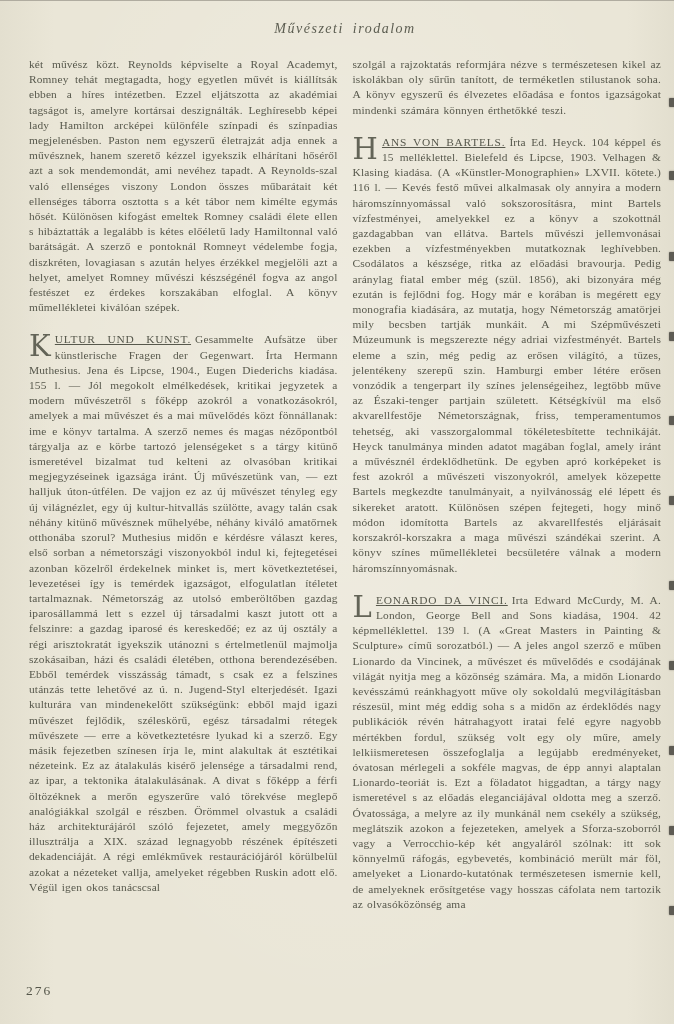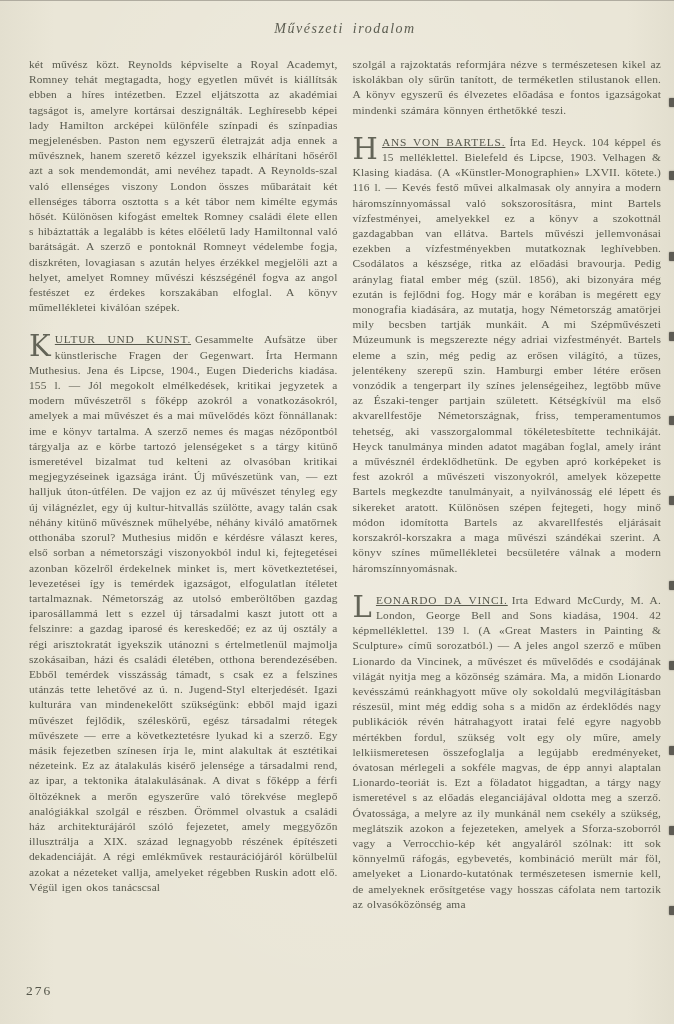--- a/index.html
+++ b/index.html
@@ -80,21 +80,21 @@
   <div class="running-head">Művészeti irodalom</div>
 
   <div class="columns">
 
     <div class="col">
       <p class="para"><span>két művész közt. Reynolds képviselte a Royal Academyt, Romney tehát megtagadta, hogy egyetlen művét is kiállítsák ebben a híres intézetben. Ezzel eljátszotta az akadémiai tagságot is, amelyre kortársai deszignálták. Leghíresebb képei lady Hamilton arcképei különféle színpadi és színpadias megjelenésben. Paston nem egyszerű életrajzát adja ennek a művésznek, hanem szerető kézzel igyekszik elhárítani hőséről azt a sok mendemondát, ami nevéhez tapadt. A Reynolds-szal való ellenséges viszony London összes műbarátait két ellenséges táborra osztotta s a két tábor nem kimélte egymás hősét. Különösen kifogást emeltek Romney családi élete ellen s hibáztatták a legalább is kétes előéletű lady Hamiltonnal való barátságát. A szerző e pontoknál Romneyt védelembe fogja, diszkréten, lovagiasan s azután helyes érzékkel megjelöli azt a helyet, amelyet Romney művészi készségénél fogva az angol festészet ez érdekes korszakában elfoglal. A könyv műmellékletei kiválóan szépek.</span></p>
       <p class="para section"><span class="dropcap">K</span><span class="sect-title">ULTUR UND KUNST.</span><span>Gesammelte Aufsätze über künstlerische Fragen der Gegenwart. Írta Hermann Muthesius. Jena és Lipcse, 1904., Eugen Diederichs kiadása. 155 l. — Jól megokolt elmélkedések, kritikai jegyzetek a modern művészetről s főképp azokról a vonatkozásokról, amelyek a mai művészet és a mai művelődés közt fönnállanak: ime e könyv tartalma. A szerző nemes és magas nézőpontból tárgyalja az e körbe tartozó jelenségeket s a tárgy kitünő ismeretével bizalmat tud kelteni az olvasóban kritikai megjegyzéseinek igazsága iránt. Új művészetünk van, — ezt halljuk úton-útfélen. De vajjon ez az új művészet tényleg egy új világnézlet, egy új kultur-hitvallás szülötte, avagy talán csak néhány kitünő művésznek műhelyébe, néhány kiváló amatőrnek otthonába szorul? Muthesius midőn e kérdésre választ keres, első sorban a németországi viszonyokból indul ki, fejtegetései azonban közelről érdekelnek minket is, mert következtetései, levezetései így is temérdek igazságot, elfogulatlan ítéletet tartalmaznak. Németország az utolsó emberöltőben gazdag iparosállammá lett s ezzel új társadalmi kaszt jutott ott a felszinre: a gazdag iparosé és kereskedőé; ez az új osztály a régi arisztokratát igyekszik utánozni s értelmetlenül majmolja szokásaiban, házi és családi életében, otthona berendezésében. Ebből temérdek visszásság támadt, s csak ez a felszines utánzás tette lehetővé az ú. n. Jugend-Styl elterjedését. Igazi kulturára van mindenekelőtt szükségünk: ebből majd igazi művészet fejlődik, széleskörű, egész társadalmi rétegek művészete — erre a következtetésre lyukad ki a szerző. Egy másik fejezetben színesen írja le, mint alakultak át esztétikai nézeteink. Ez az átalakulás kisérő jelensége a társadalmi rend, az ipar, a tektonika átalakulásának. A divat s főképp a férfi öltözéknek a merőn egyszerűre való törekvése meglepő analógiákkal szolgál e részben. Örömmel olvastuk a családi ház architekturájáról szóló fejezetet, amely meggyőzőn illusztrálja a XIX. század legnagyobb részének építészeti dekadenciáját. A régi emlékművek restaurációjáról körülbelül azokat a nézeteket vallja, amelyeket régebben Ruskin adott elő. Végül igen okos tanácscsal</span></p>
     </div>
 
     <div class="col">
-      <p class="para"><span>szolgál a rajzoktatás reformjára nézve s természetesen kikel az iskolákban oly sűrűn tanított, de terméketlen stilustanok ellen. A könyv egyszerű és élvezetes előadása e fontos igazságokat mindenki számára könnyen érthetőkké teszi.</span></p>
+      <p class="para"><span>szolgál a rajzoktatás reformjára nézve s természetesen kikel az iskolákban oly sűrűn tanított, de terméketlen stilustanok soha. A könyv egyszerű és élvezetes előadása e fontos igazságokat mindenki számára könnyen érthetőkké teszi.</span></p>
       <p class="para section"><span class="dropcap">H</span><span class="sect-title">ANS VON BARTELS.</span><span>Írta Ed. Heyck. 104 képpel és 15 melléklettel. Bielefeld és Lipcse, 1903. Velhagen &amp; Klasing kiadása. (A «Künstler-Monographien» LXVII. kötete.) 116 l. — Kevés festő művei alkalmasak oly annyira a modern háromszínnyomással való sokszorosításra, mint Bartels vízfestményei, amelyekkel ez a könyv a szokottnál gazdagabban van ellátva. Bartels művészi jellemvonásai ezekben a vízfestményekben mutatkoznak leghívebben. Csodálatos a készsége, ritka az előadási bravourja. Pedig aránylag fiatal ember még (szül. 1856), aki bizonyára még ezután is fejlődni fog. Hogy már e korában is megérett egy monografia kiadására, az mutatja, hogy Németország amatörjei mily becsben tartják munkáit. A mi Szépművészeti Múzeumunk is megszerezte négy adriai vizfestményét. Bartels eleme a szin, még pedig az erősen világító, a tüzes, jelentékeny szerepű szin. Hamburgi ember létére erősen vonzódik a tengerpart ily színes jelenségeihez, legtöbb műve az Északi-tenger partjain született. Kétségkívül ma első akvarellfestője Németországnak, friss, temperamentumos tehetség, aki vasszorgalommal tökéletesbítette technikáját. Heyck tanulmánya minden adatot magában foglal, amely iránt a művésznél érdeklődhetünk. De egyben apró korképeket is fest azokról a művészeti viszonyokról, amelyek közepette Bartels megkezdte tanulmányait, a nyilvánosság elé lépett és sikereket aratott. Különösen szépen fejtegeti, hogy minő módon idomította Bartels az akvarellfestés eljárásait korszakról-korszakra a maga művészi szándékai szerint. A könyv színes műmellékletei becsületére válnak a modern háromszínnyomásnak.</span></p>
       <p class="para section"><span class="dropcap">L</span><span class="sect-title">EONARDO DA VINCI.</span><span>Irta Edward McCurdy, M. A. London, George Bell and Sons kiadása, 1904. 42 képmelléklettel. 139 l. (A «Great Masters in Painting &amp; Sculpture» című sorozatból.) — A jeles angol szerző e műben Lionardo da Vincinek, a művészet és művelődés e csodájának világát nyitja meg a közönség számára. Ma, a midőn Lionardo kevésszámú reánkhagyott műve oly sokoldalú megvilágításban részesül, mint még eddig soha s a midőn az érdeklődés nagy publikációk révén hátrahagyott iratai felé egyre nagyobb mértékben fordul, szükség volt egy oly műre, amely lelkiismeretesen összefoglalja a legújabb eredményeket, óvatosan mérlegeli a sokféle magvas, de épp annyi alaptalan Lionardo-teoriát is. Ezt a föladatot higgadtan, a tárgy nagy ismeretével s az előadás eleganciájával oldotta meg a szerző. Óvatossága, a melyre az ily munkánál nem csekély a szükség, meglátszik azokon a fejezeteken, amelyek a Sforza-szoborról vagy a Verrocchio-kép két angyaláról szólnak: itt sok könnyelmű ráfogás, egybevetés, kombináció merült már föl, amelyeket a Lionardo-kutatónak természetesen ismernie kell, de amelyeknek erősítgetése vagy hosszas cáfolata nem tartozik az olvasóközönség ama</span></p>
     </div>
 
   </div>
 
   <div class="page-number">276</div>
 
   <div class="edge-mark" style="top:97px"></div>
   <div class="edge-mark" style="top:170px"></div>

